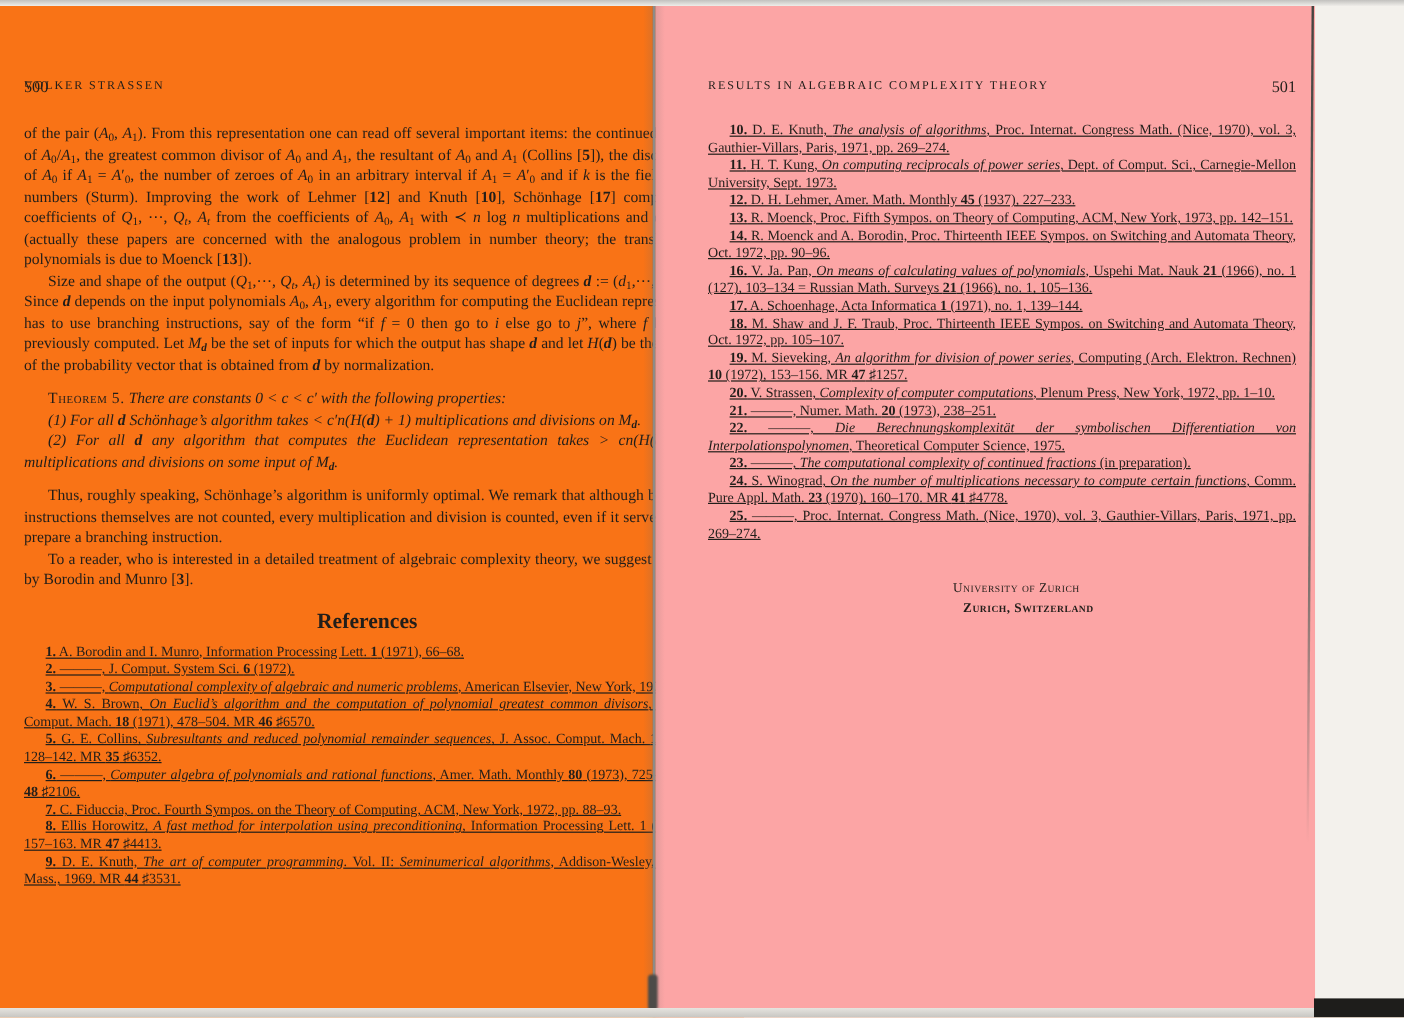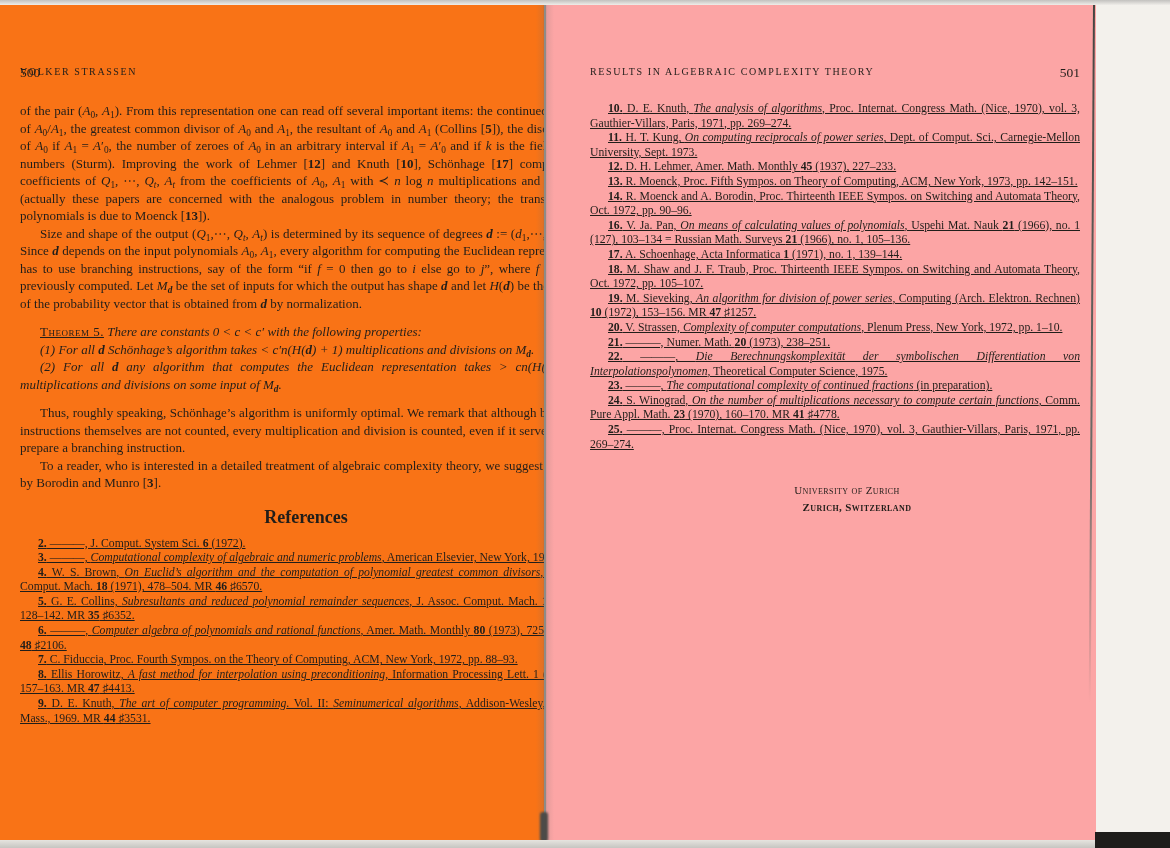--- a/index.html
+++ b/index.html
@@ -16,21 +16,21 @@
   .runhead  { font-size:10px; letter-spacing:1.6px; white-space:nowrap;margin-top:46px; }
   .pagenum  { position:absolute; top:-1px; font-size:13.5px; }
   .pagenum.pn-left  { left:0; }
   .pagenum.pn-right { right:0; }
 
   .bodytext { font-size:13px; line-height:17.5px; text-align:justify; }
   .para { margin:0; }
   .ind  { text-indent:20px; }
   .sp   { margin-top:11px; }
   .thm  { font-style:italic; }
-  .sc   { font-variant:small-caps; font-style:normal; letter-spacing:0.5px;text-decoration:underline; }
+  .sc   { font-variant:small-caps; font-style:normal; letter-spacing:0.5px; }
   sub   { font-size:0.72em; line-height:0; vertical-align:-0.28em; }
 
   .refs-title { text-align:center; font-weight:bold; font-size:18px; margin:15px 0 9px 0; }
   .refs { font-size:11.7px; line-height:14.6px; text-align:justify;text-decoration:underline; }
   .ref  { margin:0; text-indent:18px; }
 
   .affil { margin-top:30px; font-size:11px; line-height:17px; font-variant:small-caps; letter-spacing:0.4px;text-align:center; }
   .affil-line1 { padding-left:24px; }
   .affil-line2 { padding-left:44px;font-weight:bold; }
 
@@ -64,20 +64,21 @@
         <p class="para">of the pair (<i>A</i><sub>0</sub>, <i>A</i><sub>1</sub>). From this representation one can read off several important items: the continued fraction of <i>A</i><sub>0</sub>/<i>A</i><sub>1</sub>, the greatest common divisor of <i>A</i><sub>0</sub> and <i>A</i><sub>1</sub>, the resultant of <i>A</i><sub>0</sub> and <i>A</i><sub>1</sub> (Collins [<b>5</b>]), the discriminant of <i>A</i><sub>0</sub> if <i>A</i><sub>1</sub> = <i>A</i>′<sub>0</sub>, the number of zeroes of <i>A</i><sub>0</sub> in an arbitrary interval if <i>A</i><sub>1</sub> = <i>A</i>′<sub>0</sub> and if <i>k</i> is the field of real numbers (Sturm). Improving the work of Lehmer [<b>12</b>] and Knuth [<b>10</b>], Schönhage [<b>17</b>] computes the coefficients of <i>Q</i><sub>1</sub>, ⋯, <i>Q</i><sub><i>t</i></sub>, <i>A</i><sub><i>t</i></sub> from the coefficients of <i>A</i><sub>0</sub>, <i>A</i><sub>1</sub> with ≺ <i>n</i> log <i>n</i> multiplications and divisions (actually these papers are concerned with the analogous problem in number theory; the translation to polynomials is due to Moenck [<b>13</b>]).</p>
         <p class="para ind">Size and shape of the output (<i>Q</i><sub>1</sub>,⋯, <i>Q</i><sub><i>t</i></sub>, <i>A</i><sub><i>t</i></sub>) is determined by its sequence of degrees <b><i>d</i></b> := (<i>d</i><sub>1</sub>,⋯, <i>d</i><sub><i>t</i></sub>, <i>d</i><sub><i>t</i>+1</sub>). Since <b><i>d</i></b> depends on the input polynomials <i>A</i><sub>0</sub>, <i>A</i><sub>1</sub>, every algorithm for computing the Euclidean representation has to use branching instructions, say of the form “if <i>f</i> = 0 then go to <i>i</i> else go to <i>j</i>”, where <i>f</i> has been previously computed. Let <i>M</i><sub><b><i>d</i></b></sub> be the set of inputs for which the output has shape <b><i>d</i></b> and let <i>H</i>(<b><i>d</i></b>) be the entropy of the probability vector that is obtained from <b><i>d</i></b> by normalization.</p>
         <p class="para thm ind sp"><span class="sc">Theorem 5.</span> There are constants 0 &lt; c &lt; c′ with the following properties:</p>
         <p class="para thm ind">(1) For all <b>d</b> Schönhage’s algorithm takes &lt; c′n(H(<b>d</b>) + 1) multiplications and divisions on M<sub><b>d</b></sub>.</p>
         <p class="para thm ind">(2) For all <b>d</b> any algorithm that computes the Euclidean representation takes &gt; cn(H(<b>d</b>) + 1) multiplications and divisions on some input of M<sub><b>d</b></sub>.</p>
         <p class="para ind sp">Thus, roughly speaking, Schönhage’s algorithm is uniformly optimal. We remark that although branching instructions themselves are not counted, every multiplication and division is counted, even if it serves only to prepare a branching instruction.</p>
         <p class="para ind">To a reader, who is interested in a detailed treatment of algebraic complexity theory, we suggest the book by Borodin and Munro [<b>3</b>].</p>
       </div>
     <div class="refs-title">References</div>
     <div class="refs" id="left-refs">
+        <p class="ref"><b>1.</b> A. Borodin and I. Munro, Information Processing Lett. <b>1</b> (1971), 66–68.</p>
         <p class="ref"><b>2.</b> ———, J. Comput. System Sci. <b>6</b> (1972).</p>
         <p class="ref"><b>3.</b> ———, <i>Computational complexity of algebraic and numeric problems</i>, American Elsevier, New York, 1975.</p>
         <p class="ref"><b>4.</b> W. S. Brown, <i>On Euclid’s algorithm and the computation of polynomial greatest common divisors</i>, J. Assoc. Comput. Mach. <b>18</b> (1971), 478–504. MR <b>46</b> ♯6570.</p>
         <p class="ref"><b>5.</b> G. E. Collins, <i>Subresultants and reduced polynomial remainder sequences</i>, J. Assoc. Comput. Mach. <b>14</b> (1967), 128–142. MR <b>35</b> ♯6352.</p>
         <p class="ref"><b>6.</b> ———, <i>Computer algebra of polynomials and rational functions</i>, Amer. Math. Monthly <b>80</b> (1973), 725–755. MR <b>48</b> ♯2106.</p>
         <p class="ref"><b>7.</b> C. Fiduccia, Proc. Fourth Sympos. on the Theory of Computing, ACM, New York, 1972, pp. 88–93.</p>
         <p class="ref"><b>8.</b> Ellis Horowitz, <i>A fast method for interpolation using preconditioning</i>, Information Processing Lett. 1 (1971/72), 157–163. MR <b>47</b> ♯4413.</p>
         <p class="ref"><b>9.</b> D. E. Knuth, <i>The art of computer programming</i>. Vol. II: <i>Seminumerical algorithms</i>, Addison-Wesley, Reading, Mass., 1969. MR <b>44</b> ♯3531.</p>
       </div>
   </div>

